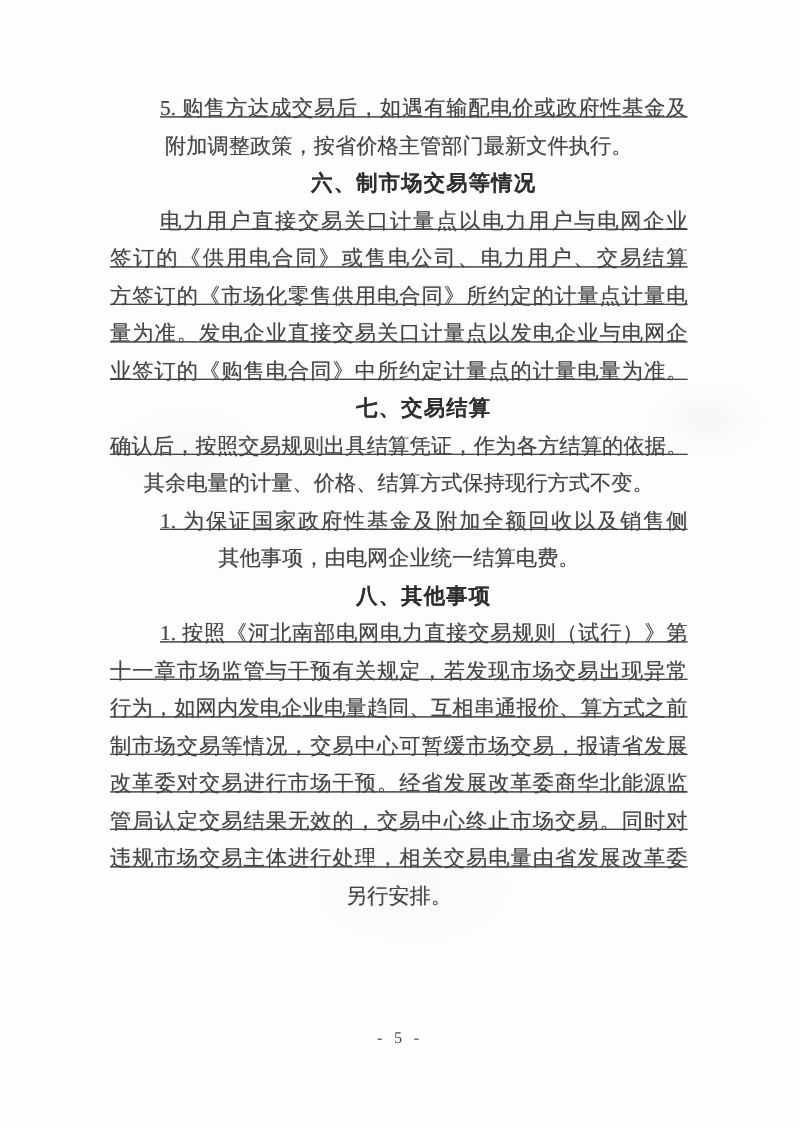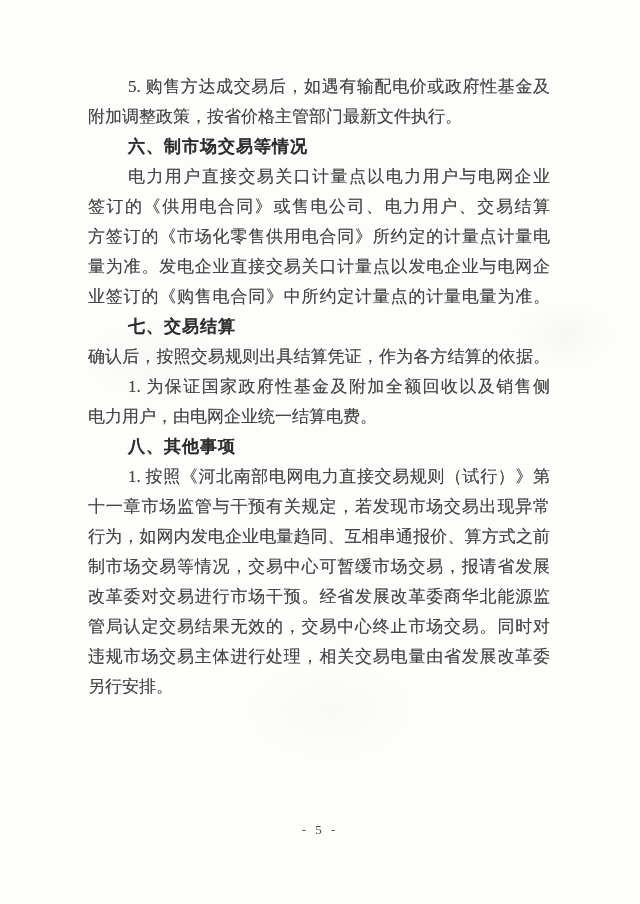--- a/index.html
+++ b/index.html
@@ -25,25 +25,27 @@
     top: 72px;
     width: 462px;
   }
   .line {
     height: 30px;
     line-height: 30px;
     font-size: 17px;
     color: #454545;
     white-space: nowrap;
     text-shadow: 0 0 0.6px rgba(70,70,70,0.55);
+    text-align: center;
   }
   .line.full {
     white-space: normal;
     text-align: justify;
     text-align-last: justify;
+    text-decoration: underline;
   }
   .line.indent {
     text-indent: 40px;
   }
   .line.heading {
     font-family: "Liberation Sans", "DejaVu Sans", sans-serif;
     font-weight: 700;
     color: #2e2e2e;
     letter-spacing: 1px;
     text-shadow: 0 0 0.5px rgba(40,40,40,0.6);
@@ -68,22 +70,23 @@
     <div class="line indent full">5. 购售方达成交易后，如遇有输配电价或政府性基金及</div>
     <div class="line">附加调整政策，按省价格主管部门最新文件执行。</div>
     <div class="line indent heading">六、制市场交易等情况</div>
     <div class="line indent full">电力用户直接交易关口计量点以电力用户与电网企业</div>
     <div class="line full">签订的《供用电合同》或售电公司、电力用户、交易结算</div>
     <div class="line full">方签订的《市场化零售供用电合同》所约定的计量点计量电</div>
     <div class="line full">量为准。发电企业直接交易关口计量点以发电企业与电网企</div>
     <div class="line full">业签订的《购售电合同》中所约定计量点的计量电量为准。</div>
     <div class="line indent heading">七、交易结算</div>
     <div class="line full">确认后，按照交易规则出具结算凭证，作为各方结算的依据。</div>
+    <div class="line">其余电量的计量、价格、结算方式保持现行方式不变。</div>
     <div class="line indent full">1. 为保证国家政府性基金及附加全额回收以及销售侧</div>
-    <div class="line">电力用户，由电网企业统一结算电费。</div>
+    <div class="line">其他事项，由电网企业统一结算电费。</div>
     <div class="line indent heading">八、其他事项</div>
     <div class="line indent full">1. 按照《河北南部电网电力直接交易规则（试行）》第</div>
     <div class="line full">十一章市场监管与干预有关规定，若发现市场交易出现异常</div>
     <div class="line full">行为，如网内发电企业电量趋同、互相串通报价、算方式之前</div>
     <div class="line full">制市场交易等情况，交易中心可暂缓市场交易，报请省发展</div>
     <div class="line full">改革委对交易进行市场干预。经省发展改革委商华北能源监</div>
     <div class="line full">管局认定交易结果无效的，交易中心终止市场交易。同时对</div>
     <div class="line full">违规市场交易主体进行处理，相关交易电量由省发展改革委</div>
     <div class="line">另行安排。</div>
   </div>

